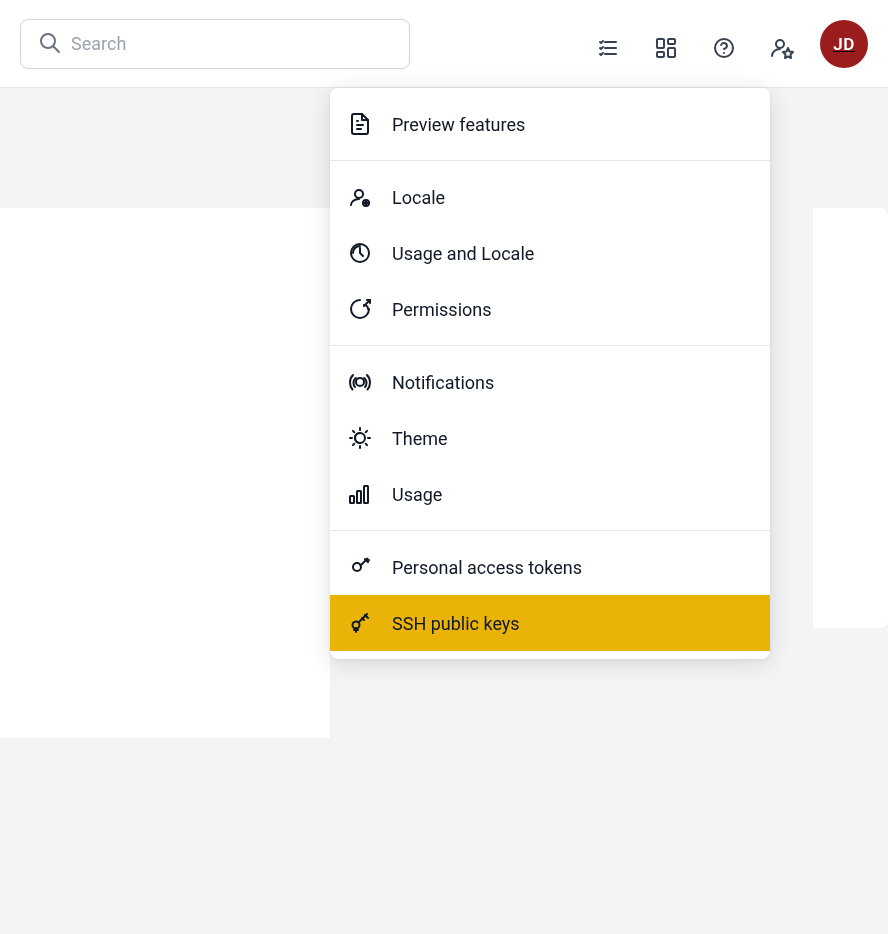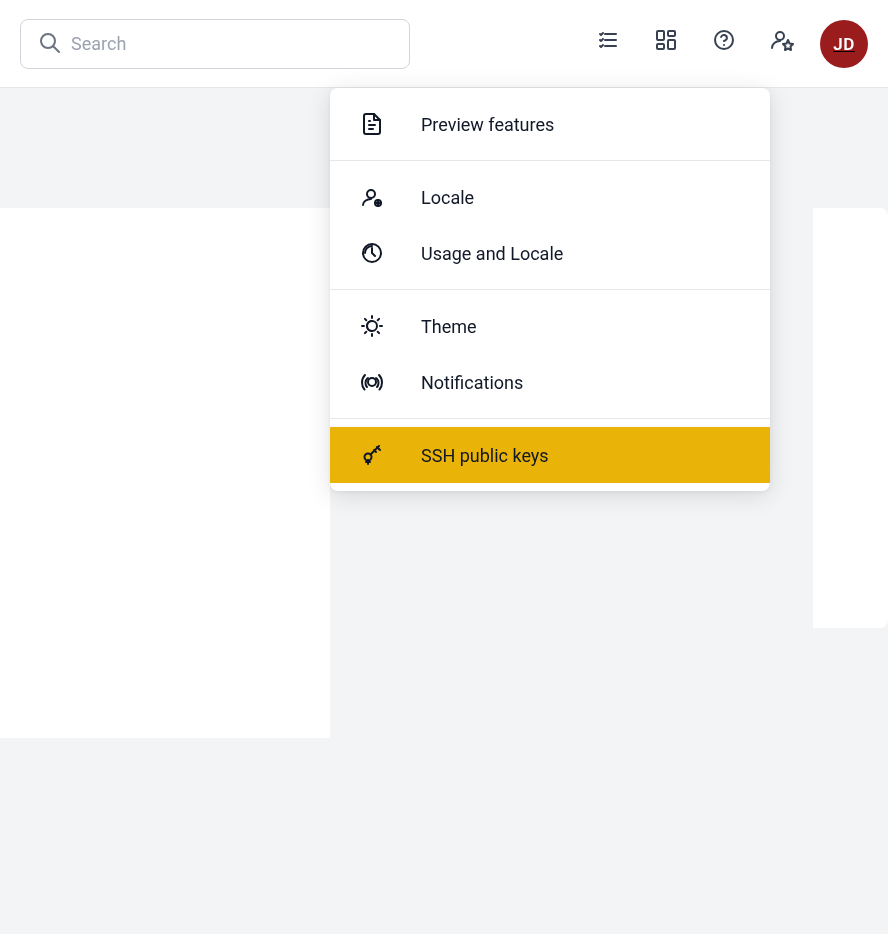--- a/index.html
+++ b/index.html
@@ -50,21 +50,21 @@
     }
 
     .search-placeholder {
       color: #9ca3af;
       font-size: 18px;
       font-weight: 400;
     }
 
     .header-icons {
       display: flex;
-      align-items: flex-start;
+      align-items: flex-end;
       gap: 18px;
       margin-left: auto;
       text-decoration: underline;
     }
 
     .header-icon-btn {
       width: 40px;
       height: 40px;
       display: flex;
       align-items: center;
@@ -132,22 +132,22 @@
       background-color: #ffffff;
       border-radius: 8px;
       box-shadow: 0 4px 24px rgba(0,0,0,0.12), 0 1px 4px rgba(0,0,0,0.06);
       z-index: 100;
       padding: 8px 0;
     }
 
     .dropdown-item {
       display: flex;
       align-items: center;
-      gap: 35px;
-      padding: 14px 28px;
+      gap: 18px;
+      padding: 14px 16px;
       cursor: pointer;
       font-size: 18px;
       color: #111827;
       font-weight: 400;
       transition: background 0.1s;
       text-align: right;
     }
 
     .dropdown-item.active {
       background-color: #eab308;
@@ -270,51 +270,83 @@
     <span class="dropdown-icon">
       <svg viewBox="0 0 24 24" fill="none" stroke="currentColor" stroke-width="2" stroke-linecap="round" stroke-linejoin="round">
         <circle cx="12" cy="12" r="9"></circle>
         <polyline points="12 7 12 12 15 15"></polyline>
         <path d="M5 12 A7 7 0 0 1 12 5"></path>
       </svg>
     </span>
     <span class="dropdown-label">Usage and Locale</span>
   </div>
 
+  <div class="dropdown-item">
+    <span class="dropdown-icon">
+      <svg viewBox="0 0 24 24" fill="none" stroke="currentColor" stroke-width="2" stroke-linecap="round" stroke-linejoin="round">
+        <path d="M21 12c0 4.97-4.03 9-9 9S3 16.97 3 12 7.03 3 12 3"></path>
+        <path d="M16 8 A4 4 0 0 1 20 12"></path>
+        <polyline points="19 3 22 3 22 6"></polyline>
+        <line x1="22" y1="3" x2="16" y2="9"></line>
+      </svg>
+    </span>
+    <span class="dropdown-label">Permissions</span>
+  </div>
 
   <div class="dropdown-divider"></div>
-
-  <div class="dropdown-item">
-    <span class="dropdown-icon">
-      <svg viewBox="0 0 24 24" fill="none" stroke="currentColor" stroke-width="2" stroke-linecap="round" stroke-linejoin="round">
-        <circle cx="12" cy="12" r="5"></circle>
-        <path d="M12 7c-2.8 0-5 2.2-5 5s2.2 5 5 5"></path>
-        <path d="M12 2v2M12 20v2M2 12h2M20 12h2"></path>
-        <path d="M4.9 4.9l1.4 1.4M17.7 17.7l1.4 1.4M4.9 19.1l1.4-1.4M17.7 6.3l1.4-1.4"></path>
-      </svg>
-    </span>
-    <span class="dropdown-label">Theme</span>
-  </div>
 
   <div class="dropdown-item">
     <span class="dropdown-icon">
       <svg viewBox="0 0 24 24" fill="none" stroke="currentColor" stroke-width="2" stroke-linecap="round" stroke-linejoin="round">
         <circle cx="12" cy="12" r="4"></circle>
         <path d="M16 8c1.5 1 2.5 2.9 2.5 5 0 2-.5 3-1.5 4"></path>
         <path d="M8 8C6.5 9 5.5 10.9 5.5 13c0 2 .5 3 1.5 4"></path>
         <path d="M19 5c2 2 3 4.7 3 7.5 0 2.8-.8 5.2-2.5 7"></path>
         <path d="M5 5C3 7 2 9.7 2 12.5c0 2.8.8 5.2 2.5 7"></path>
       </svg>
     </span>
     <span class="dropdown-label">Notifications</span>
   </div>
 
+  <div class="dropdown-item">
+    <span class="dropdown-icon">
+      <svg viewBox="0 0 24 24" fill="none" stroke="currentColor" stroke-width="2" stroke-linecap="round" stroke-linejoin="round">
+        <circle cx="12" cy="12" r="5"></circle>
+        <path d="M12 7c-2.8 0-5 2.2-5 5s2.2 5 5 5"></path>
+        <path d="M12 2v2M12 20v2M2 12h2M20 12h2"></path>
+        <path d="M4.9 4.9l1.4 1.4M17.7 17.7l1.4 1.4M4.9 19.1l1.4-1.4M17.7 6.3l1.4-1.4"></path>
+      </svg>
+    </span>
+    <span class="dropdown-label">Theme</span>
+  </div>
+
+  <div class="dropdown-item">
+    <span class="dropdown-icon">
+      <svg viewBox="0 0 24 24" fill="none" stroke="currentColor" stroke-width="2" stroke-linecap="round" stroke-linejoin="round">
+        <rect x="2" y="14" width="4" height="7" rx="0.5"></rect>
+        <rect x="9" y="9" width="4" height="12" rx="0.5"></rect>
+        <rect x="16" y="4" width="4" height="17" rx="0.5"></rect>
+      </svg>
+    </span>
+    <span class="dropdown-label">Usage</span>
+  </div>
 
   <div class="dropdown-divider"></div>
 
+  <div class="dropdown-item">
+    <span class="dropdown-icon">
+      <svg viewBox="0 0 24 24" fill="none" stroke="currentColor" stroke-width="2" stroke-linecap="round" stroke-linejoin="round">
+        <circle cx="9" cy="12" r="4"></circle>
+        <path d="M12.5 10.5l7-7"></path>
+        <path d="M17 4l3 3"></path>
+        <path d="M19.5 6.5l1.5-1.5"></path>
+      </svg>
+    </span>
+    <span class="dropdown-label">Personal access tokens</span>
+  </div>
 
   <div class="dropdown-item active">
     <span class="dropdown-icon">
       <svg viewBox="0 0 24 24" fill="none" stroke="currentColor" stroke-width="2" stroke-linecap="round" stroke-linejoin="round">
         <circle cx="8" cy="14" r="3.5"></circle>
         <path d="M11 11l8-8"></path>
         <path d="M17 4l3 3"></path>
         <path d="M14 7l2 2"></path>
         <path d="M8 17v4"></path>
         <path d="M6 19h4"></path>

